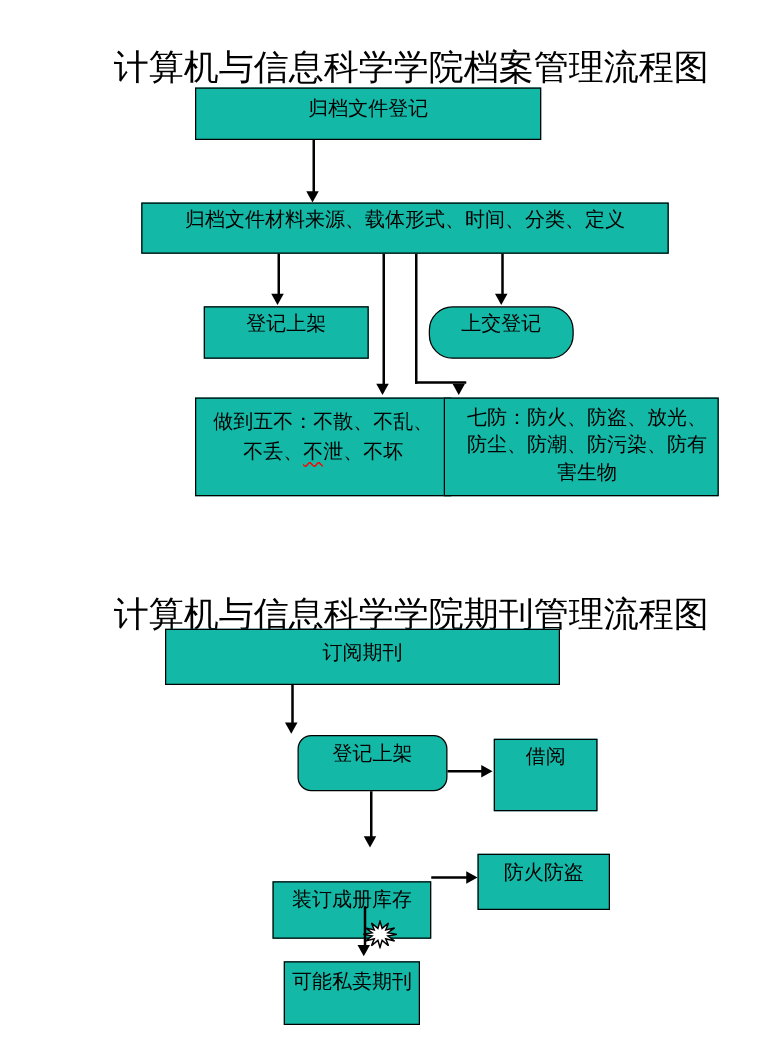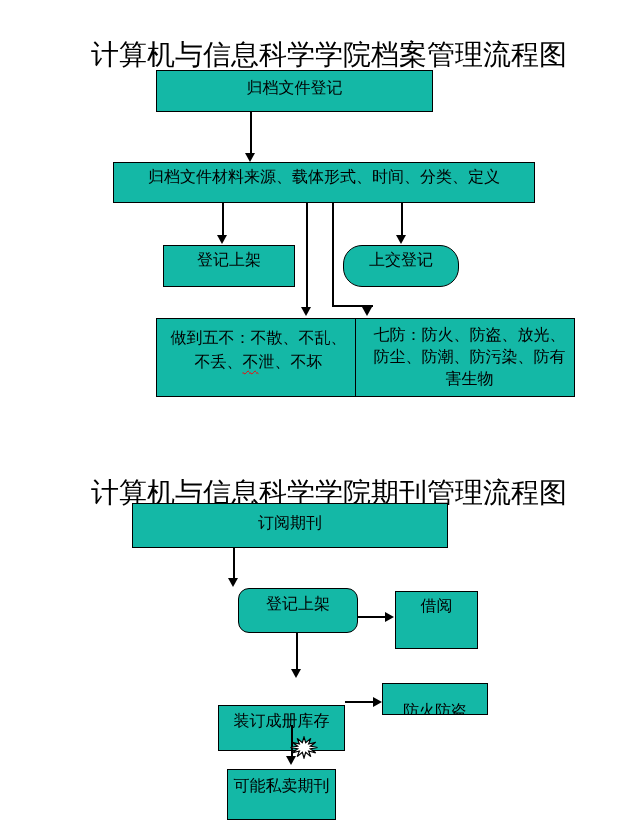--- a/index.html
+++ b/index.html
@@ -51,21 +51,21 @@
   #conn-f-head{left:228px;top:578px;}
   #box-shelve{left:238px;top:588px;width:120px;height:45px;padding-top:5px;border-radius:11px;}
   #conn-g-line{left:358px;top:616px;width:28px;}
   #conn-g-head{left:385px;top:612px;}
   #box-borrow2{left:395px;top:591px;width:83px;height:58px;padding-top:4px;}
   #conn-h-line{left:296px;top:633px;height:37px;}
   #conn-h-head{left:291px;top:669px;}
   #box-bind{left:218px;top:679px;width:127px;height:46px;padding-top:5px;margin-top:26px;}
   #conn-i-line{left:345px;top:701px;width:29px;}
   #conn-i-head{left:373px;top:697px;}
-  #box-fire{left:382px;top:683px;width:106px;height:32px;padding-top:17px;}
+  #box-fire{left:382px;top:683px;width:106px;height:45px;padding-top:5px;}
   #conn-j-line{left:291px;top:725px;height:32px;}
   #conn-j-head{left:286px;top:756px;}
   #burst{left:290px;top:736px;position:absolute;}
   #box-sale{left:227px;top:769px;width:109px;height:51px;padding-top:6px;}
 </style>
 </head>
 <body>
 
 <div id="canvas">
 

